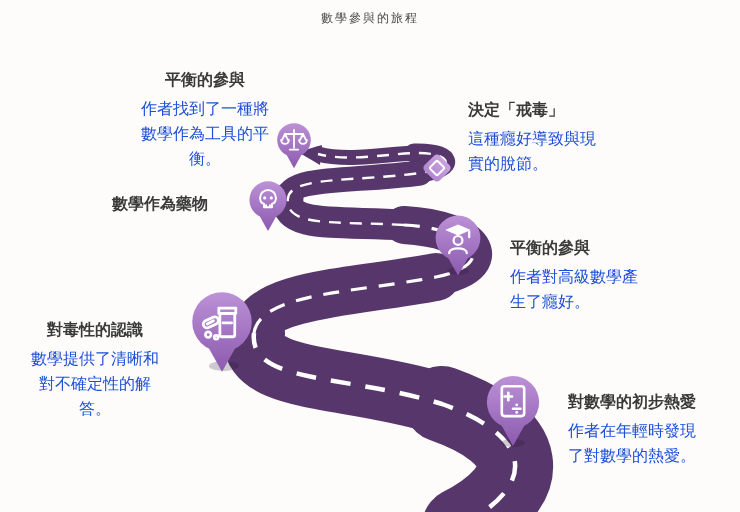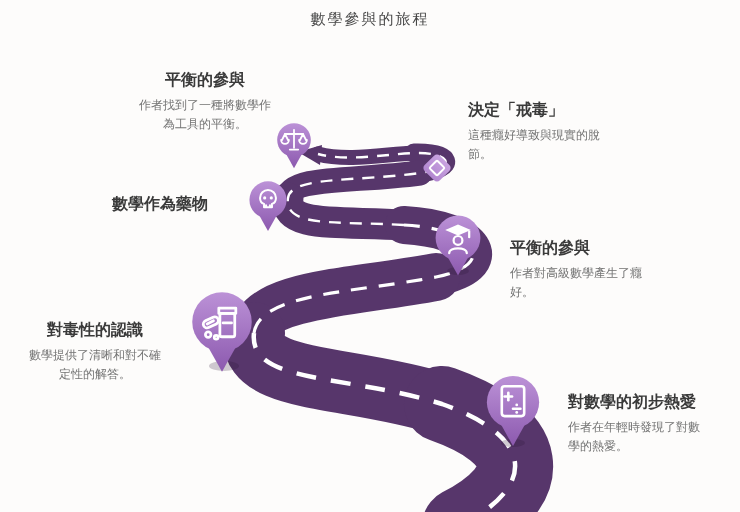--- a/index.html
+++ b/index.html
@@ -2,27 +2,27 @@
 <html><head>
 <meta charset="utf-8">
 <style>
   html,body{margin:0;padding:0;background:#fdfcfb;}
   .canvas{
     position:relative;width:740px;height:512px;background:#fdfcfb;overflow:hidden;
     font-family:"Liberation Sans","DejaVu Sans",sans-serif;
   }
   .diagram-title{
     position:absolute;top:10px;left:0;width:100%;text-align:center;
-    font-size:15px;letter-spacing:2px;color:#474747;
+    font-size:12px;letter-spacing:2px;color:#474747;
   }
   svg.road{position:absolute;left:0;top:0;}
   svg.pin{position:absolute;}
   .milestone{position:absolute;}
   .m-title{font-size:16px;font-weight:700;color:#3a3a3a;margin:8px 0 6px;}
-  .m-desc{font-size:12px;color:#737373;line-height:1.55;width:134px;font-family:Liberation Mono, monospace;}
+  .m-desc{font-size:16px;color:#1d4ed8;line-height:1.55;width:134px;}
   .center{text-align:center;}
   .center .m-desc{margin:0 auto;}
 </style>
 </head>
 <body>
 
 <div class="canvas">
 
   <div class="diagram-title">數學參與的旅程</div>
 

